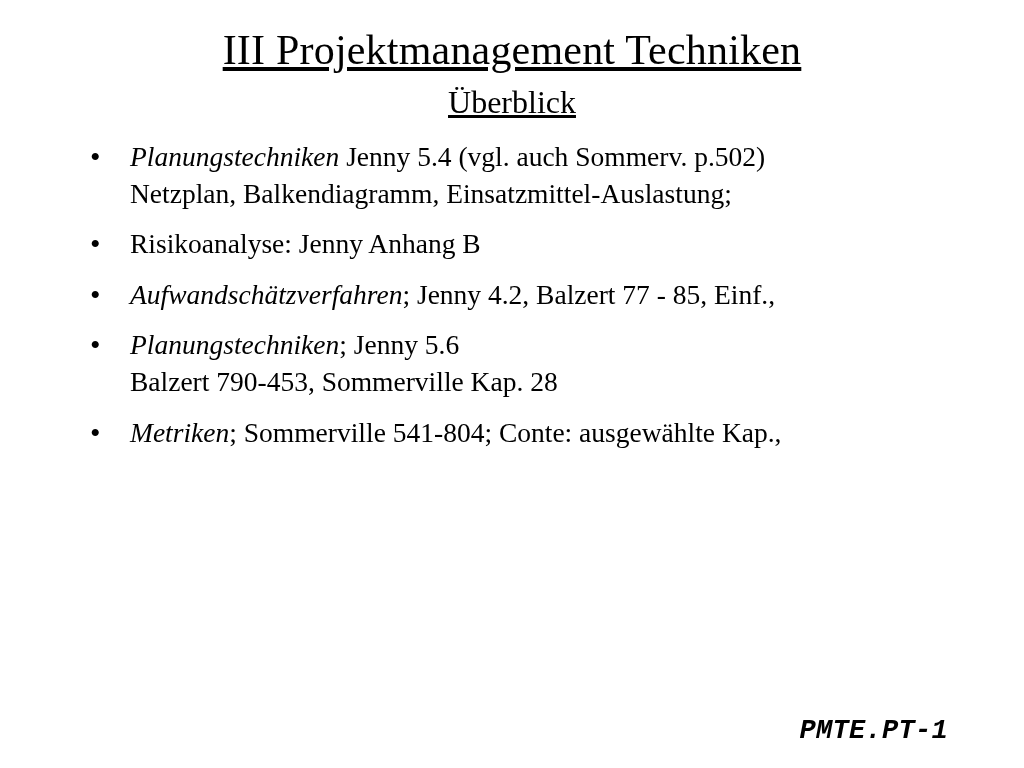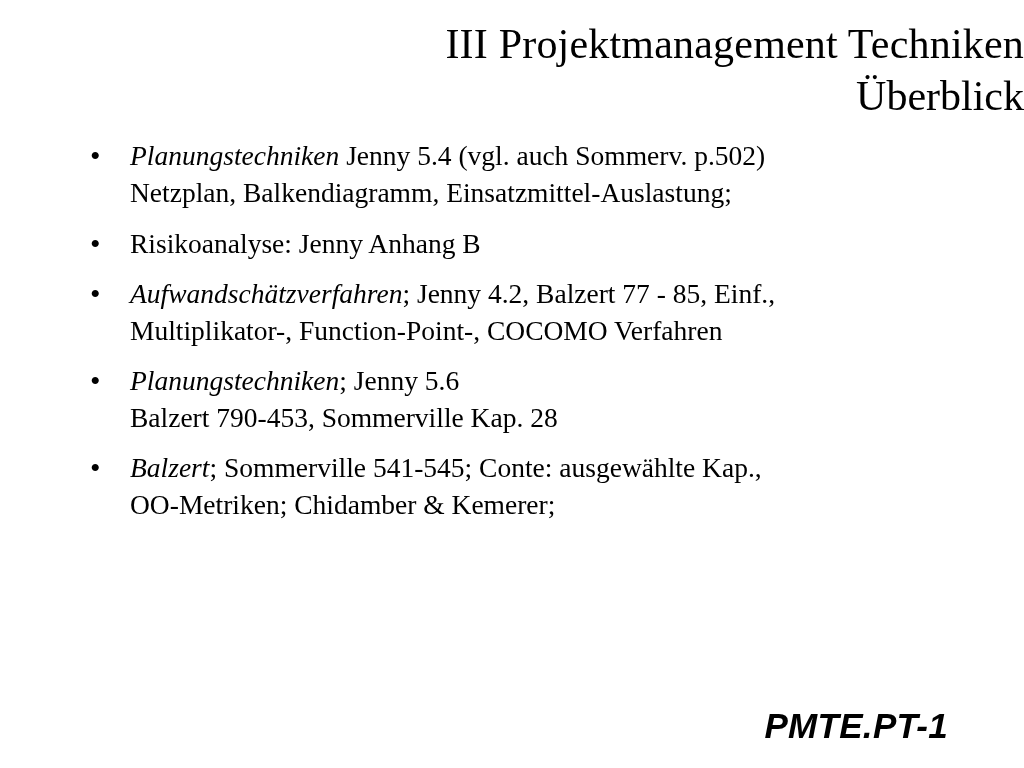--- a/index.html
+++ b/index.html
@@ -15,34 +15,35 @@
     overflow: hidden;
   }
   .slide {
     position: relative;
     width: 1024px;
     height: 768px;
     box-sizing: border-box;
     padding: 0;
   }
   .title-block {
-    text-align: right;
-    padding-top: 22px;
+    text-align: center;
+    padding-top: 28px;
+    text-decoration: underline;
   }
   .title-main {
     font-size: 42px;
     line-height: 1.08;
     font-weight: normal;
     letter-spacing: 0.2px;
   }
   .title-sub {
-    font-size: 42px;
+    font-size: 32px;
     line-height: 1.12;
     font-weight: normal;
-    margin-top: 6px;
+    margin-top: 12px;
   }
   .bullets {
     margin: 18px 0 0 0;
     padding: 0 58px 0 84px;
     list-style: none;
   }
   .bullet {
     position: relative;
     font-size: 27.5px;
     line-height: 1.33;
@@ -59,24 +60,24 @@
   .it {
     font-style: italic;
   }
   .line {
     display: block;
   }
   .footer {
     position: absolute;
     right: 76px;
     bottom: 22px;
-    font-family: Liberation Sans, sans-serif;
+    font-family: Liberation Mono, monospace;
     font-style: italic;
     font-weight: bold;
-    font-size: 35px;
+    font-size: 27px;
     letter-spacing: 0.3px;
     margin-left: 40px;
   }
 </style>
 </head>
 <body>
 
 <div class="slide">
 
   <div class="title-block">
@@ -93,32 +94,30 @@
     </li>
 
     <li class="bullet">
       <span class="bullet-dot">•</span>
       <span class="line">Risikoanalyse: Jenny Anhang B</span>
     </li>
 
     <li class="bullet">
       <span class="bullet-dot">•</span>
       <span class="line"><span class="it">Aufwandschätzverfahren</span><span>; Jenny  4.2, Balzert 77 - 85, Einf.,</span></span>
-      <span class="line">Multiplikator-, Function-Point-, COCOMO Verfahren</span>
     </li>
 
     <li class="bullet">
       <span class="bullet-dot">•</span>
       <span class="line"><span class="it">Planungstechniken</span><span>; Jenny  5.6</span></span>
       <span class="line">Balzert 790-453, Sommerville Kap. 28</span>
     </li>
 
     <li class="bullet">
       <span class="bullet-dot">•</span>
-      <span class="line"><span class="it">Balzert</span><span>; Sommerville 541-545; Conte: ausgewählte Kap.,</span></span>
-      <span class="line">OO-Metriken; Chidamber &amp; Kemerer;</span>
+      <span class="line"><span class="it">Metriken</span><span>; Sommerville 541-804; Conte: ausgewählte Kap.,</span></span>
     </li>
 
   </ul>
 
   <div class="footer">PMTE.PT-1</div>
 
 </div>
 
 </body></html>

